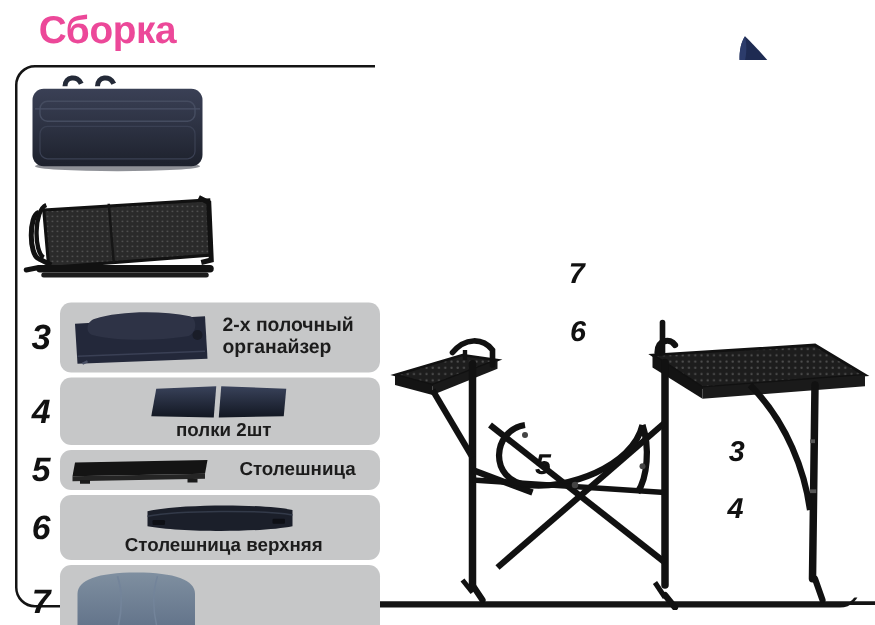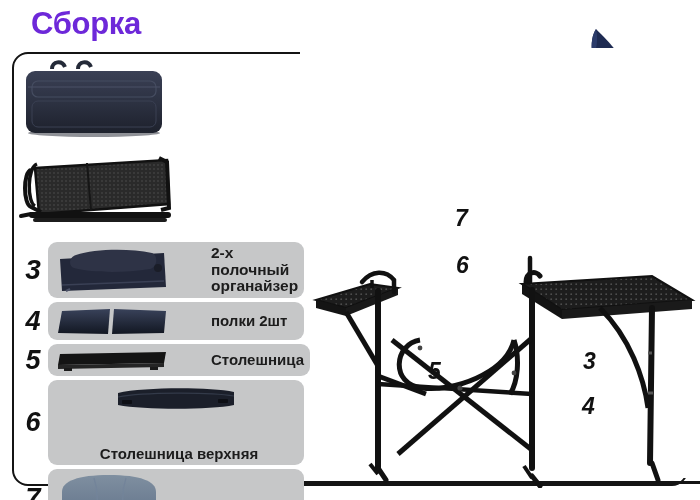--- a/index.html
+++ b/index.html
@@ -8,21 +8,21 @@
     background:#ffffff;
     font-family:"Liberation Sans", sans-serif;
     overflow:hidden;
     position:relative;
   }
   #root{position:absolute;inset:0;width:700px;height:500px;}
 
   
   .page-title{
     position:absolute;left:31px;top:8px;
-    font-size:31px;font-weight:bold;color:#6d28d9;
+    font-size:31px;font-weight:bold;color:#ec4899;
     letter-spacing:-.3px;line-height:1;
   }
 
   
   .brand{position:absolute;left:518px;top:24px;width:172px;height:62px;}
   .brand svg{display:block;}
 
   
   .frame{
     position:absolute;left:12px;top:52px;
@@ -52,31 +52,30 @@
   .part-num{
     width:30px;flex:0 0 30px;text-align:center;
     font-size:27px;font-weight:bold;font-style:italic;color:#111;
     line-height:1;
   }
   .part-card{
     flex:1;background:#c6c7c8;border-radius:9px;
     display:flex;align-items:center;
     padding:3px 6px;box-sizing:border-box;
     min-height:42px;
-    gap:33px;
   }
   .part-thumb{flex:0 0 auto;display:flex;align-items:center;justify-content:center;}
   .part-label{
     flex:1;padding-left:6px;
     font-size:15px;font-weight:bold;color:#1c1c1c;
     line-height:1.08;
   }
   .r3 .part-card{min-height:56px;}
-  .r4 .part-card{min-height:38px;}
-  .r5 .part-card{min-height:32px;}
+  .r4 .part-card{min-height:38px;flex-direction:column;}
+  .r5 .part-card{min-height:32px;text-align:center;}
   .r6 .part-card{min-height:38px;flex-direction:column;}
   .r7 .part-card{min-height:58px;}
   .r3 .part-num{font-size:28px;}
   .r7 .part-label{font-size:14.5px;}
   .r3 .part-label{font-size:15.5px;}
 
   
   .diagram{position:absolute;left:300px;top:188px;width:400px;height:300px;}
   .callout{
     position:absolute;font-size:23px;font-weight:bold;font-style:italic;

